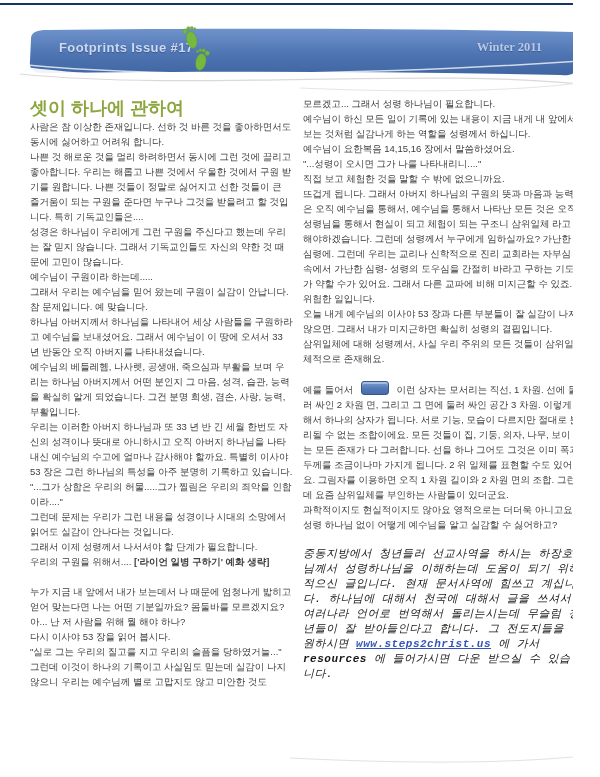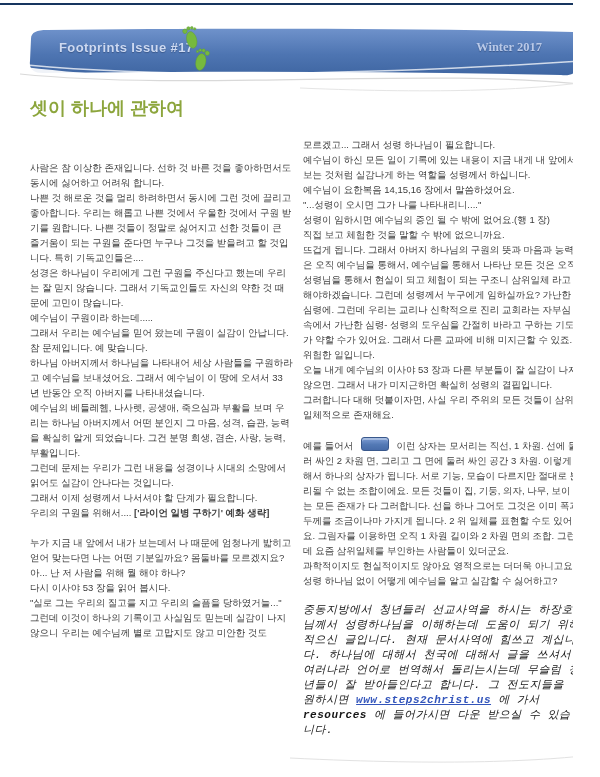--- a/index.html
+++ b/index.html
@@ -13,21 +13,21 @@
   .banner-issue { position:absolute; left:34px; top:13px; font-size:13px; font-weight:bold;
                   color:#cdd9f1; letter-spacing:.4px; text-shadow:0 1px 1px rgba(30,50,90,.45); }
   .banner-season { position:absolute; right:40px; top:13px; font-family:"Liberation Serif",serif;
                    font-weight:bold; font-size:12.5px; color:#b9c9e8; text-shadow:0 1px 1px rgba(30,50,90,.45); }
   .footprints { position:absolute; left:156px; top:-4px; width:30px; height:52px; }
 
   .header-swoosh { position:absolute; left:0; top:64px; width:600px; height:36px; pointer-events:none; }
 
   .title { position:absolute; left:30px; top:96px; font-size:18px; font-weight:bold; color:#8ca53c; }
 
-  .column { position:absolute; font-size:9.5px; line-height:15px; color:#3d3d3d; z-index:3;margin-top:41px; }
+  .column { position:absolute; font-size:9.5px; line-height:15px; color:#3d3d3d; z-index:3; }
   .column.left  { left:30px;  top:119px; width:263px; }
   .column.right { left:303px; top:96px;  width:277px; }
   p.para { margin:0; }
   p.gap  { margin-top:15px; }
   .bold  { font-weight:bold; }
   .handwritten { font-family:Liberation Mono, monospace; font-style:italic; font-size:11px;
                  line-height:15px; color:#161616; letter-spacing:.5px; }
   .hand-link { color:#3355bb; text-decoration:underline; font-weight:bold; }
   .cursive { font-style:italic; font-weight:bold; }
   .box-icon { display:inline-block; width:26px; height:12px; vertical-align:-2px; margin:0 5px;
@@ -56,21 +56,21 @@
           <stop offset="0" stop-color="#6f92cb"></stop>
           <stop offset="0.55" stop-color="#4e75b2"></stop>
           <stop offset="1" stop-color="#3f66a2"></stop>
         </linearGradient>
       </defs>
       <path d="M6,12 C6,5 12,3 22,3 C190,1 380,1 548,5 C555,6 557,9 556,15 L552,40 C551,47 545,49 536,48 C360,44 180,44 18,46 C8,46 4,42 5,34 Z" fill="url(#bgrad)"></path>
       <path d="M0,40 C90,51 170,52 290,52 L0,52 Z" fill="#ffffff" opacity="0.92"></path>
       <path d="M2,38 C150,52 360,47 556,34" stroke="#ffffff" stroke-width="1.4" fill="none" opacity="0.75"></path>
     </svg>
     <span class="banner-issue">Footprints Issue #17</span>
-    <span class="banner-season">Winter 2017</span>
+    <span class="banner-season">Winter 2011</span>
     <svg class="footprints" viewBox="0 0 30 52">
       <g fill="#76b93e" stroke="#5f9c31" stroke-width="0.4">
         <g transform="rotate(-14 10 14)">
           <ellipse cx="10" cy="17" rx="5" ry="8.5"></ellipse>
           <circle cx="5.5" cy="7" r="2.3"></circle>
           <circle cx="9.6" cy="5" r="1.7"></circle>
           <circle cx="13" cy="5.3" r="1.4"></circle>
           <circle cx="15.6" cy="7" r="1.2"></circle>
         </g>
         <g transform="rotate(12 20 38)">
@@ -92,39 +92,39 @@
   <div class="title">셋이 하나에 관하여</div>
 
   <div class="column left" id="left-col">
       <p class="para"><span>사람은 참 이상한 존재입니다. 선하 것 바른 것을 좋아하면서도 동시에 싫어하고 어려워 합니다.</span></p>
       <p class="para"><span>나쁜 것 해로운 것을 멀리 하려하면서 동시에 그런 것에 끌리고 좋아합니다. 우리는 해롭고 나쁜 것에서 우울한 것에서 구원 받기를 원합니다. 나쁜 것들이 정말로 싫어지고 선한 것들이 큰 즐거움이 되는 구원을 준다면 누구나 그것을 받을려고 할 것입니다. 특히 기독교인들은....</span></p>
       <p class="para"><span>성경은 하나님이 우리에게 그런 구원을 주신다고 했는데 우리는 잘 믿지 않습니다. 그래서 기독교인들도 자신의 약한 것 때문에 고민이 많습니다.</span></p>
       <p class="para"><span>예수님이 구원이라 하는데.....</span></p>
       <p class="para"><span>그래서 우리는 예수님을 믿어 왔는데 구원이 실감이 안납니다. 참 문제입니다. 예 맞습니다.</span></p>
       <p class="para"><span>하나님 아버지께서 하나님을 나타내어 세상 사람들을 구원하라고 예수님을 보내셨어요. 그래서 예수님이 이 땅에 오셔서 33 년 반동안 오직 아버지를 나타내셨습니다.</span></p>
       <p class="para"><span>예수님의 베들레헴, 나사렛, 공생애, 죽으심과 부활을 보며 우리는 하나님 아버지께서 어떤 분인지 그 마음, 성격, 습관, 능력을 확실히 알게 되었습니다. 그건 분명 희생, 겸손, 사랑, 능력, 부활입니다.</span></p>
+      <p class="para"><span>우리는 이러한 아버지 하나님과 또 33 년 반 긴 세월 한번도 자신의 성격이나 뜻대로 아니하시고 오직 아버지 하나님을 나타내신 예수님의 수고에 얼마나 감사해야 할까요. 특별히 이사야 53 장은 그런 하나님의 특성을 아주 분명히 기록하고 있습니다. "...그가 상함은 우리의 허물.....그가 찔림은 우리의 죄악을 인함이라...."</span></p>
       <p class="para"><span>그런데 문제는 우리가 그런 내용을 성경이나 시대의 소망에서 읽어도 실감이 안나다는 것입니다.</span></p>
       <p class="para"><span>그래서 이제 성령께서 나서셔야 할 단계가 필요합니다.</span></p>
       <p class="para"><span>우리의 구원을 위해서.... </span><span class="bold">['라이언 일병 구하기' 예화 생략]</span></p>
       <p class="para gap"><span>누가 지금 내 앞에서 내가 보는데서 나 때문에 엄청나게 밟히고 얻어 맞는다면 나는 어떤 기분일까요? 몸둘바를 모르겠지요?</span></p>
       <p class="para"><span>아... 난 저 사람을 위해 뭘 해야 하나?</span></p>
       <p class="para"><span>다시 이사야 53 장을 읽어 봅시다.</span></p>
       <p class="para"><span>"실로 그는 우리의 질고를 지고 우리의 슬픔을 당하였거늘..."</span></p>
       <p class="para"><span>그런데 이것이 하나의 기록이고 사실임도 믿는데 실감이 나지 않으니 우리는 예수님께 별로 고맙지도 않고 미안한 것도</span></p>
     </div>
   <div class="column right" id="right-col">
       <p class="para"><span>모르겠고... 그래서 성령 하나님이 필요합니다.</span></p>
       <p class="para"><span>예수님이 하신 모든 일이 기록에 있는 내용이 지금 내게 내 앞에서 보는 것처럼 실감나게 하는 역할을 성령께서 하십니다.</span></p>
       <p class="para"><span>예수님이 요한복음 14,15,16 장에서 말씀하셨어요.</span></p>
       <p class="para"><span>"...성령이 오시면 그가 나를 나타내리니...."</span></p>
-      <p class="para"><span>성령이 임하시면 예수님의 증인 될 수 밖에 없어요.(행 1 장)</span></p>
       <p class="para"><span>직접 보고 체험한 것을 말할 수 밖에 없으니까요.</span></p>
       <p class="para"><span>뜨겁게 됩니다. 그래서 아버지 하나님의 구원의 뜻과 마음과 능력은 오직 예수님을 통해서, 예수님을 통해서 나타난 모든 것은 오직 성령님을 통해서 현실이 되고 체험이 되는 구조니 삼위일체 라고 해야하겠습니다. 그런데 성령께서 누구에게 임하실까요? 가난한 심령에. 그런데 우리는 교리나 신학적으로 진리 교회라는 자부심 속에서 가난한 심령- 성령의 도우심을 간절히 바라고 구하는 기도가 약할 수가 있어요. 그래서 다른 교파에 비해 미지근할 수 있죠. 위험한 일입니다.</span></p>
       <p class="para"><span>오늘 내게 예수님의 이사야 53 장과 다른 부분들이 잘 실감이 나지 않으면. 그래서 내가 미지근하면 확실히 성령의 결핍입니다.</span></p>
-      <p class="para"><span>그러합니다 대해 덧붙이자면, 사실 우리 주위의 모든 것들이 삼위일체적으로 존재해요.</span></p>
+      <p class="para"><span>삼위일체에 대해 성령께서, 사실 우리 주위의 모든 것들이 삼위일체적으로 존재해요.</span></p>
       <p class="para gap"><span>예를 들어서 </span><span class="box-icon"></span><span> 이런 상자는 모서리는 직선, 1 차원. 선에 둘러 싸인 2 차원 면, 그리고 그 면에 둘러 싸인 공간 3 차원. 이렇게 해서 하나의 상자가 됩니다. 서로 기능, 모습이 다르지만 절대로 분리될 수 없는 조합이에요. 모든 것들이 집, 기둥, 의자, 나무, 보이는 모든 존재가 다 그러합니다. 선을 하나 그어도 그것은 이미 폭과 두께를 조금이나마 가지게 됩니다. 2 위 일체를 표현할 수도 있어요. 그림자를 이용하면 오직 1 차원 길이와 2 차원 면의 조합. 그런데 요즘 삼위일체를 부인하는 사람들이 있더군요.</span></p>
       <p class="para"><span>과학적이지도 현실적이지도 않아요 영적으로는 더더욱 아니고요.</span></p>
       <p class="para"><span>성령 하나님 없이 어떻게 예수님을 알고 실감할 수 싫어하고?</span></p>
       <p class="para gap handwritten"><span>중동지방에서 청년들러 선교사역을 하시는 하장호님께서 성령하나님을 이해하는데 도움이 되기 위해 적으신 글입니다. 현재 문서사역에 힘쓰고 계십니다. 하나님에 대해서 천국에 대해서 글을 쓰셔서 여러나라 언어로 번역해서 돌리는시는데 무슬럼 청년들이 잘 받아들인다고 합니다. 그 전도지들을 원하시면 </span><a href="#" class="hand-link">www.steps2christ.us</a><span> 에 가서 </span><span class="cursive">resources</span><span> 에 들어가시면 다운 받으실 수 있습니다.</span></p>
     </div>
 
   <div class="footer">
     <svg class="footer-bg" viewBox="0 0 557 20" preserveAspectRatio="none">
       <defs>
         <linearGradient id="fgrad" x1="0" y1="0" x2="0" y2="1">

